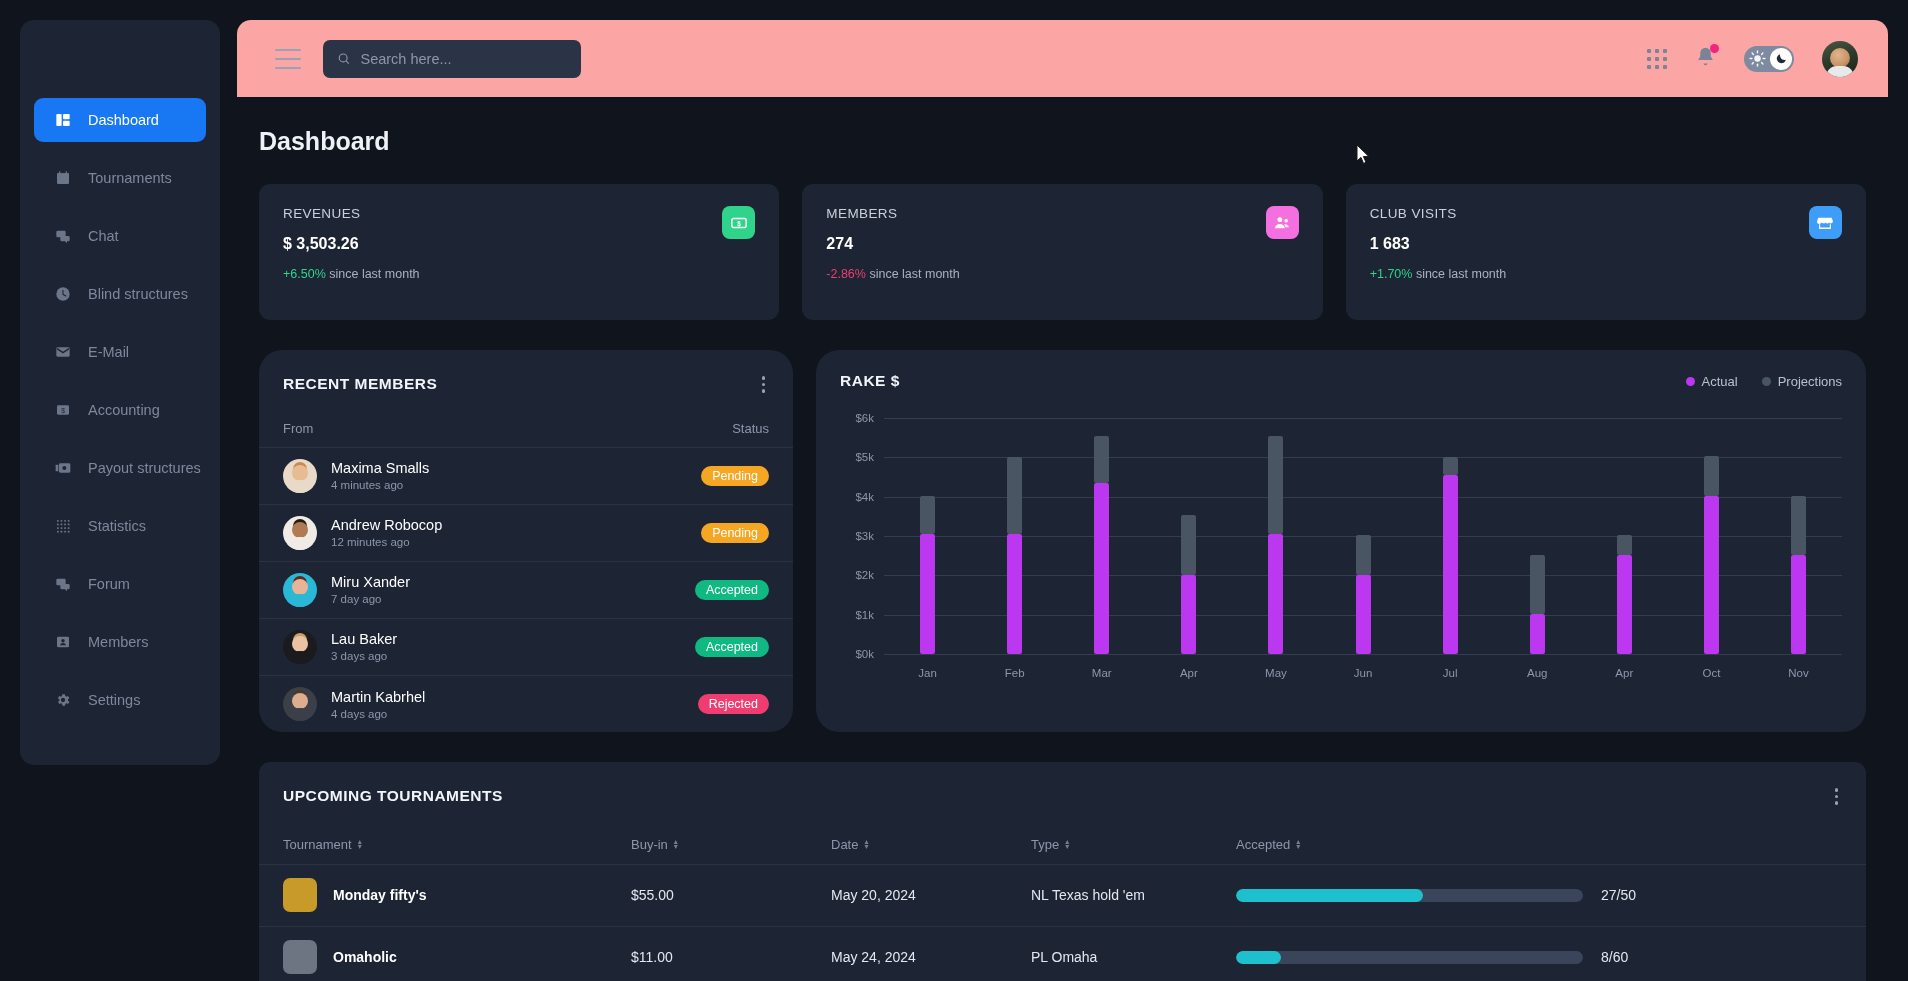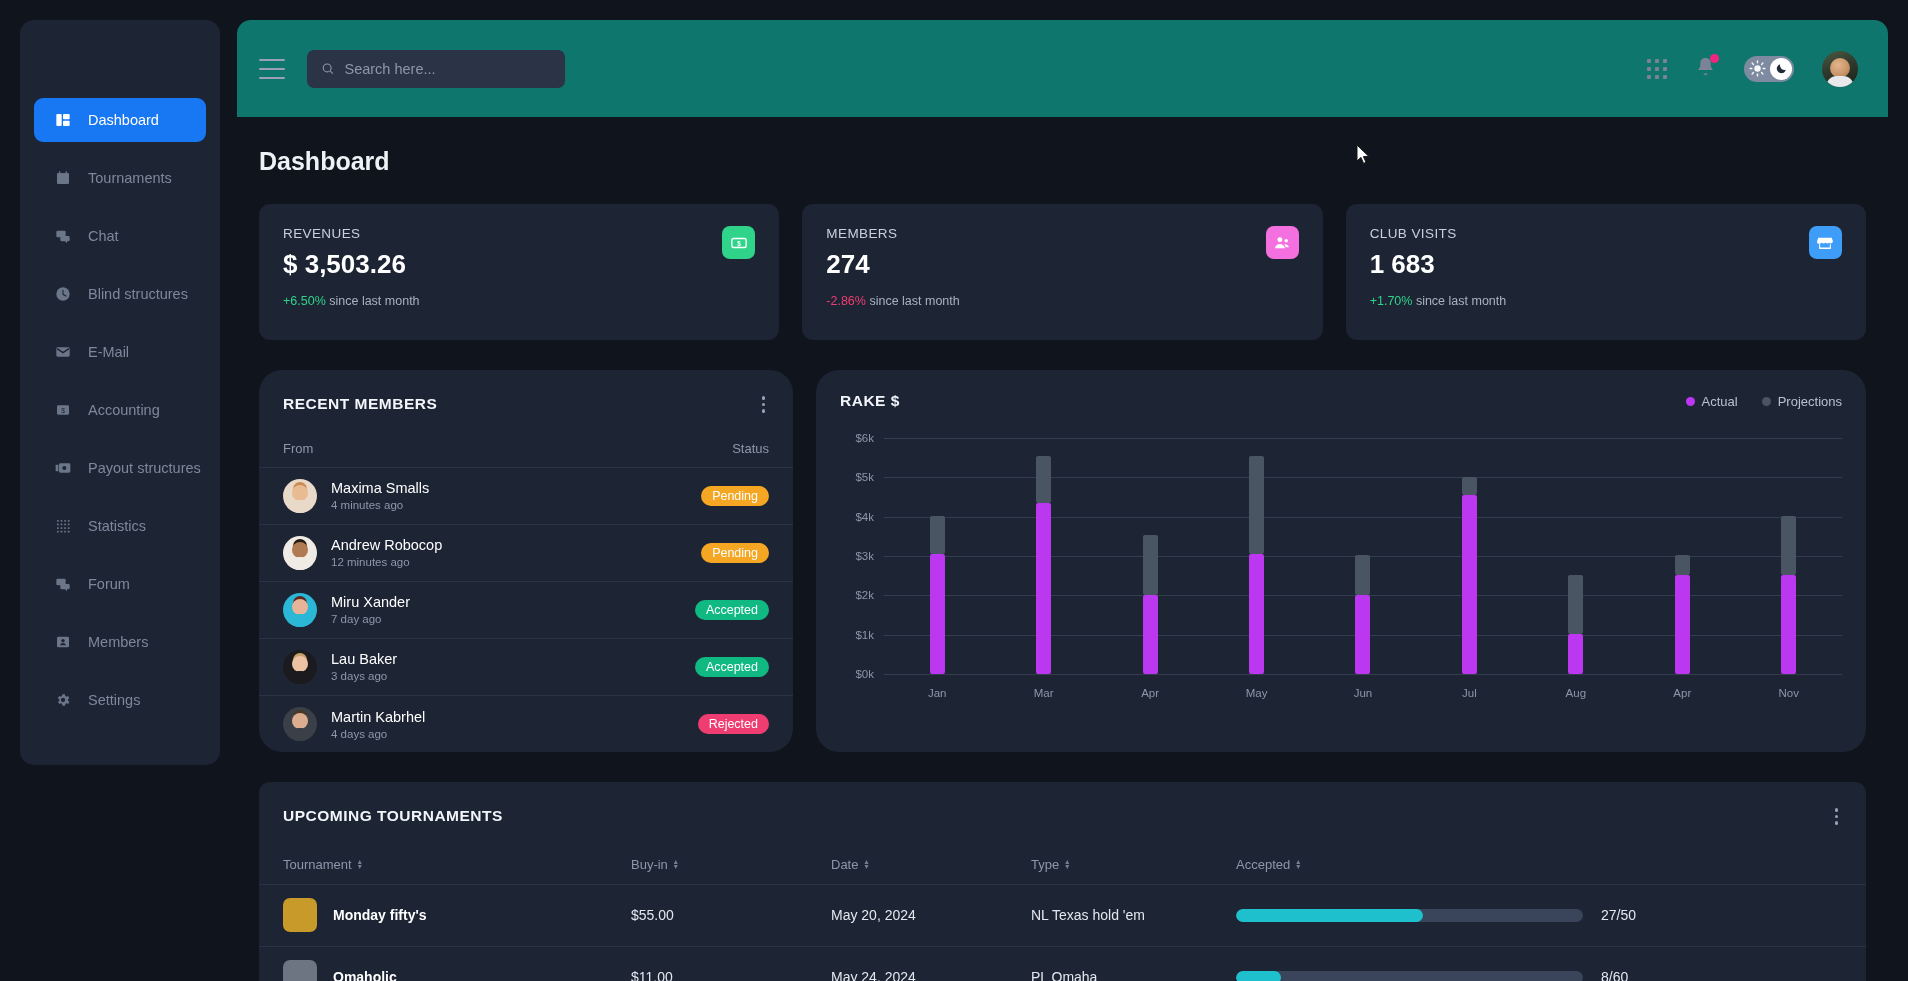--- a/index.html
+++ b/index.html
@@ -37,24 +37,24 @@
   }
   .nav-item .nav-ico svg { width: 16px; height: 16px; fill: #6b7689; }
   .nav-item.active { background: #1877f2; color: #ffffff; }
   .nav-item.active .nav-ico svg { fill: #ffffff; }
   .nav-label { white-space: nowrap; }
 
   
   .main { position: absolute; left: 237px; top: 20px; width: 1651px; }
 
   .topbar {
-    height: 97px; background: #0f766e;
+    height: 77px; background: #fca5a5;
     border-radius: 14px 14px 0 0;
     display: flex; align-items: center;
-    padding: 0 30px 0 22px;
+    padding: 0 30px 0 38px;
   }
   .burger { width: 26px; height: 20px; display: flex; flex-direction: column;
             justify-content: space-between; cursor: pointer; margin-right: 22px; }
   .burger span { display:block; height: 2px; background: #98a2b6; border-radius: 2px; }
   .search {
     width: 258px; height: 38px; background: #2b3446; border-radius: 7px;
     display: flex; align-items: center; padding: 0 14px;
   }
   .search svg { width: 15px; height: 15px; stroke: #8d97ab; fill: none; stroke-width: 2; margin-right: 10px; }
   .search input {
@@ -104,21 +104,21 @@
   }
   .page-title { color: #eef1f6; font-size: 25px; font-weight: bold; margin-bottom: 28px; }
 
   
   .stats { display: flex; gap: 23px; margin-bottom: 30px; }
   .stat-card {
     flex: 1; background: #1d2433; border-radius: 11px; height: 136px;
     padding: 22px 24px; position: relative;
   }
   .stat-label { color: #c9d0dc; font-size: 13.5px; letter-spacing: .4px; }
-  .stat-value { color: #ffffff; font-size: 26px; font-weight: bold; margin-top: 8px; }
+  .stat-value { color: #ffffff; font-size: 16px; font-weight: bold; margin-top: 14px; }
   .stat-sub { margin-top: 14px; font-size: 12.5px; color: #aab2c2; }
   .stat-sub b { font-weight: normal; }
   .stat-ico {
     position: absolute; right: 24px; top: 22px; width: 33px; height: 33px;
     border-radius: 8px; display: flex; align-items: center; justify-content: center;
   }
   .stat-ico svg { width: 18px; height: 18px; }
 
   
   .mid { display: flex; gap: 23px; margin-bottom: 30px; }
@@ -534,20 +534,27 @@
               <div class="bars">
                 <div class="bcol">
                   <div class="stack">
                     <div class="seg" style="bottom:119.96666666666665px;height:38.15333333333335px;background:#4a5564"></div>
                     <div class="seg" style="bottom:0;height:119.96666666666665px;background:#bb37f0"></div>
                   </div>
                   <div class="xlab">Jan</div>
                 </div>
                 <div class="bcol">
                   <div class="stack">
+                    <div class="seg" style="bottom:119.96666666666665px;height:77.4866666666667px;background:#4a5564"></div>
+                    <div class="seg" style="bottom:0;height:119.96666666666665px;background:#bb37f0"></div>
+                  </div>
+                  <div class="xlab">Feb</div>
+                </div>
+                <div class="bcol">
+                  <div class="stack">
                     <div class="seg" style="bottom:171.1px;height:47.20000000000002px;background:#4a5564"></div>
                     <div class="seg" style="bottom:0;height:171.1px;background:#bb37f0"></div>
                   </div>
                   <div class="xlab">Mar</div>
                 </div>
                 <div class="bcol">
                   <div class="stack">
                     <div class="seg" style="bottom:79.45333333333333px;height:59.39333333333333px;background:#4a5564"></div>
                     <div class="seg" style="bottom:0;height:79.45333333333333px;background:#bb37f0"></div>
                   </div>
@@ -580,20 +587,27 @@
                     <div class="seg" style="bottom:0;height:40.513333333333335px;background:#bb37f0"></div>
                   </div>
                   <div class="xlab">Aug</div>
                 </div>
                 <div class="bcol">
                   <div class="stack">
                     <div class="seg" style="bottom:99.11999999999999px;height:20.060000000000016px;background:#4a5564"></div>
                     <div class="seg" style="bottom:0;height:99.11999999999999px;background:#bb37f0"></div>
                   </div>
                   <div class="xlab">Apr</div>
+                </div>
+                <div class="bcol">
+                  <div class="stack">
+                    <div class="seg" style="bottom:158.51333333333332px;height:39.33333333333334px;background:#4a5564"></div>
+                    <div class="seg" style="bottom:0;height:158.51333333333332px;background:#bb37f0"></div>
+                  </div>
+                  <div class="xlab">Oct</div>
                 </div>
                 <div class="bcol">
                   <div class="stack">
                     <div class="seg" style="bottom:99.11999999999999px;height:59.000000000000014px;background:#4a5564"></div>
                     <div class="seg" style="bottom:0;height:99.11999999999999px;background:#bb37f0"></div>
                   </div>
                   <div class="xlab">Nov</div>
                 </div>
               </div>
             </div>

